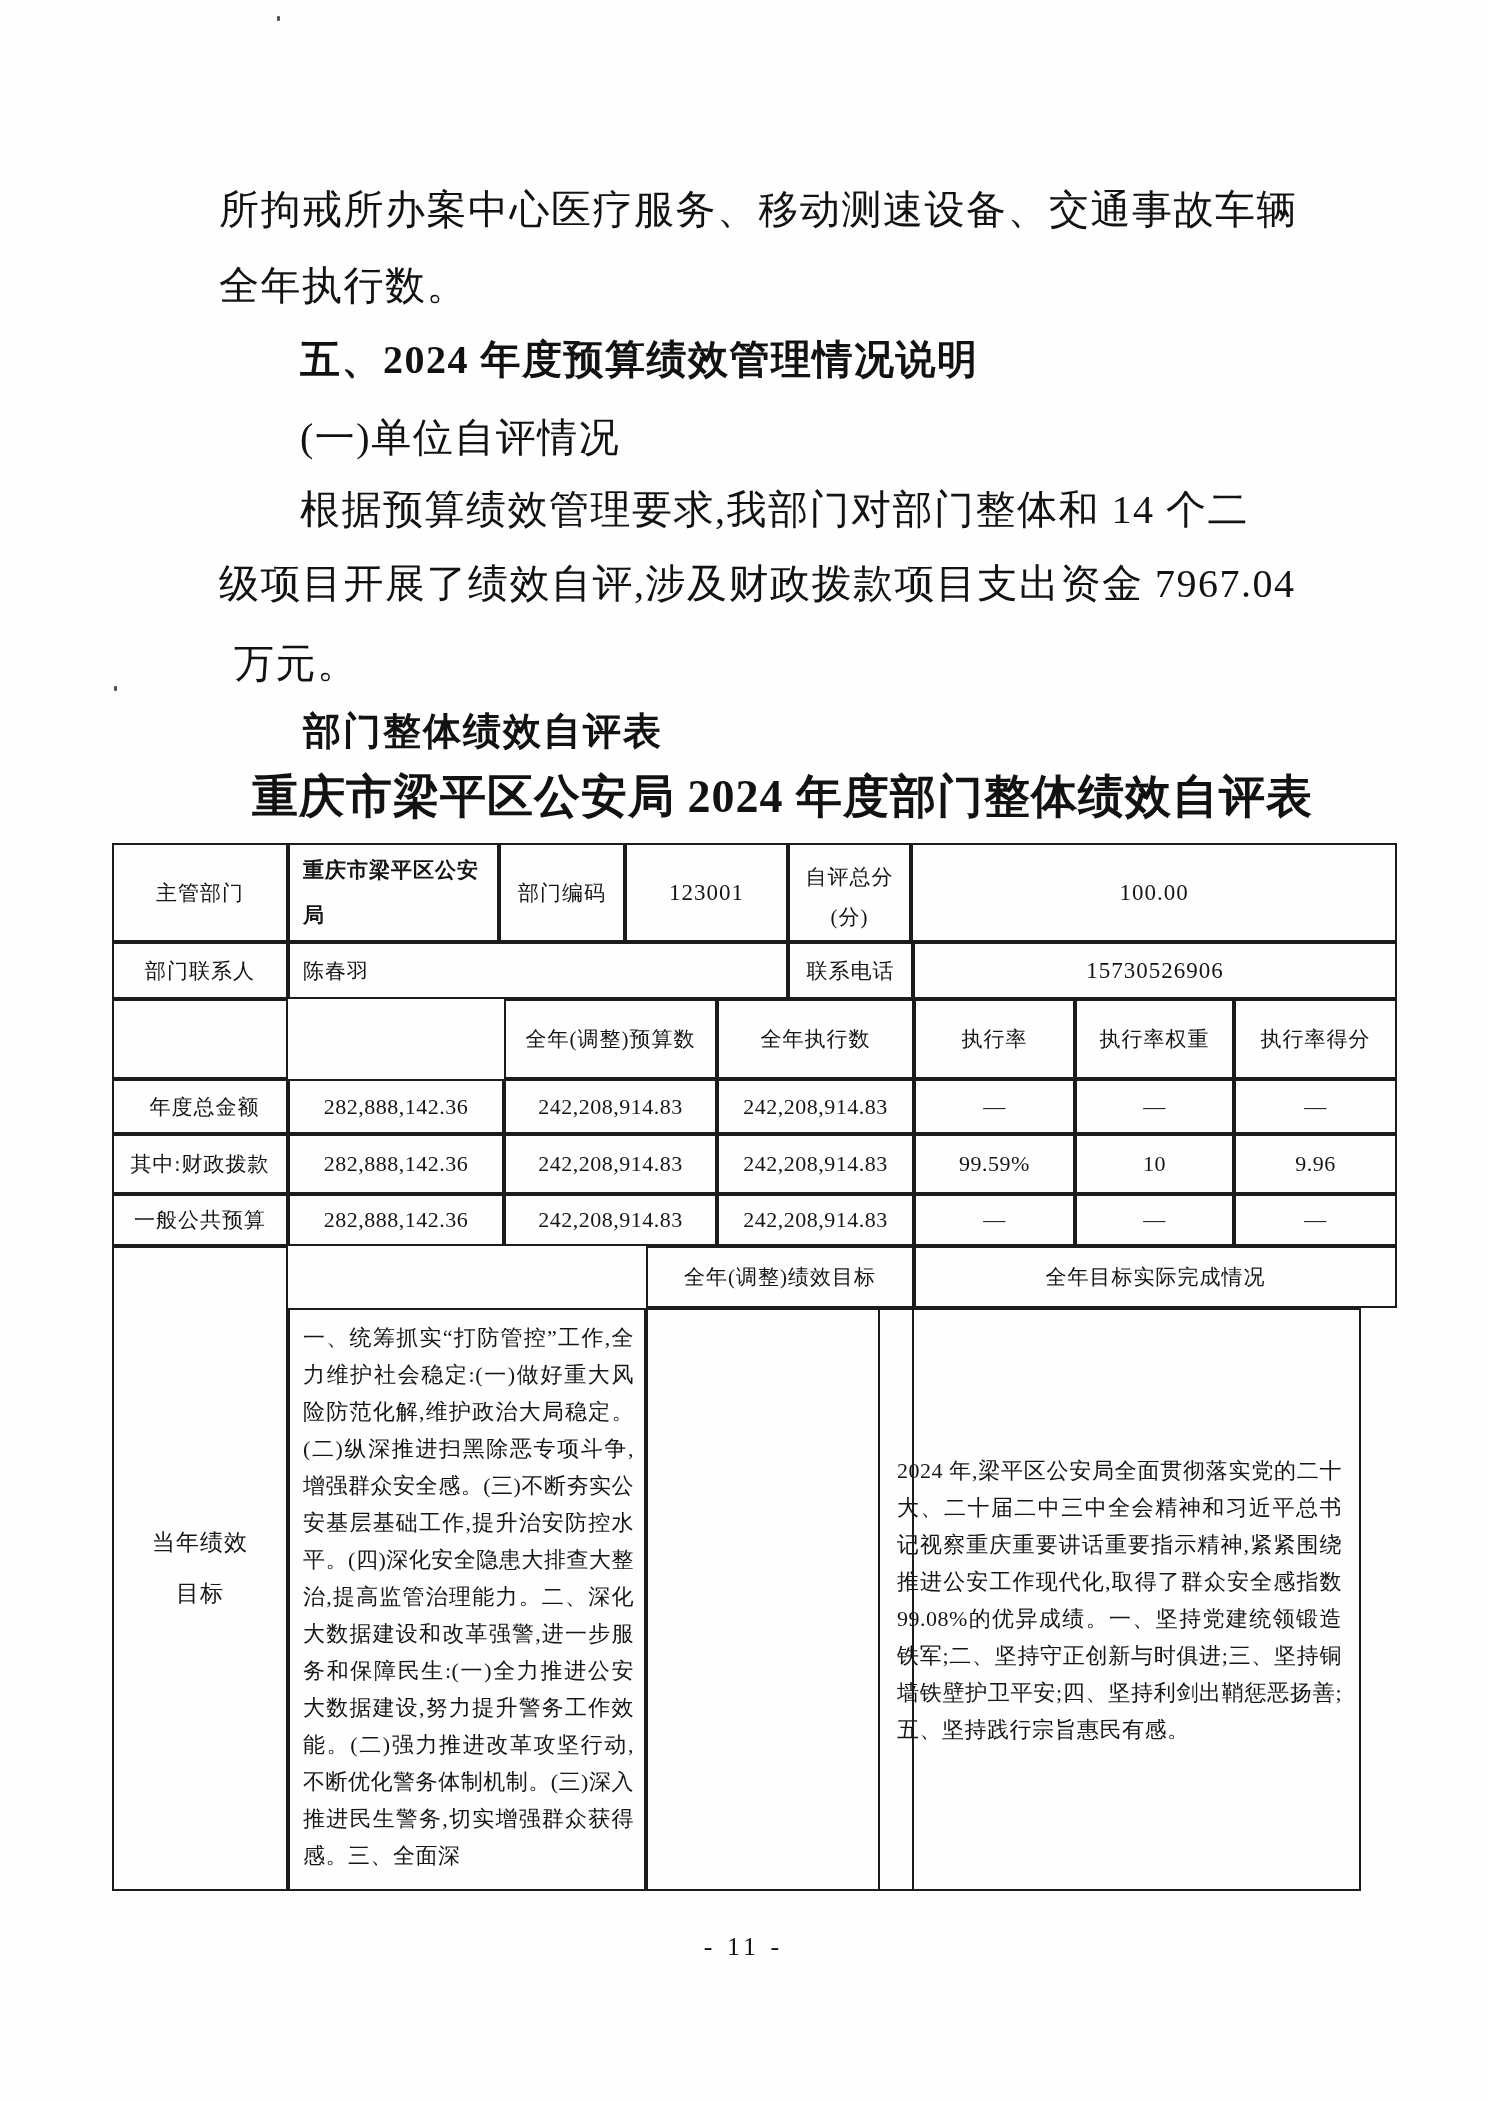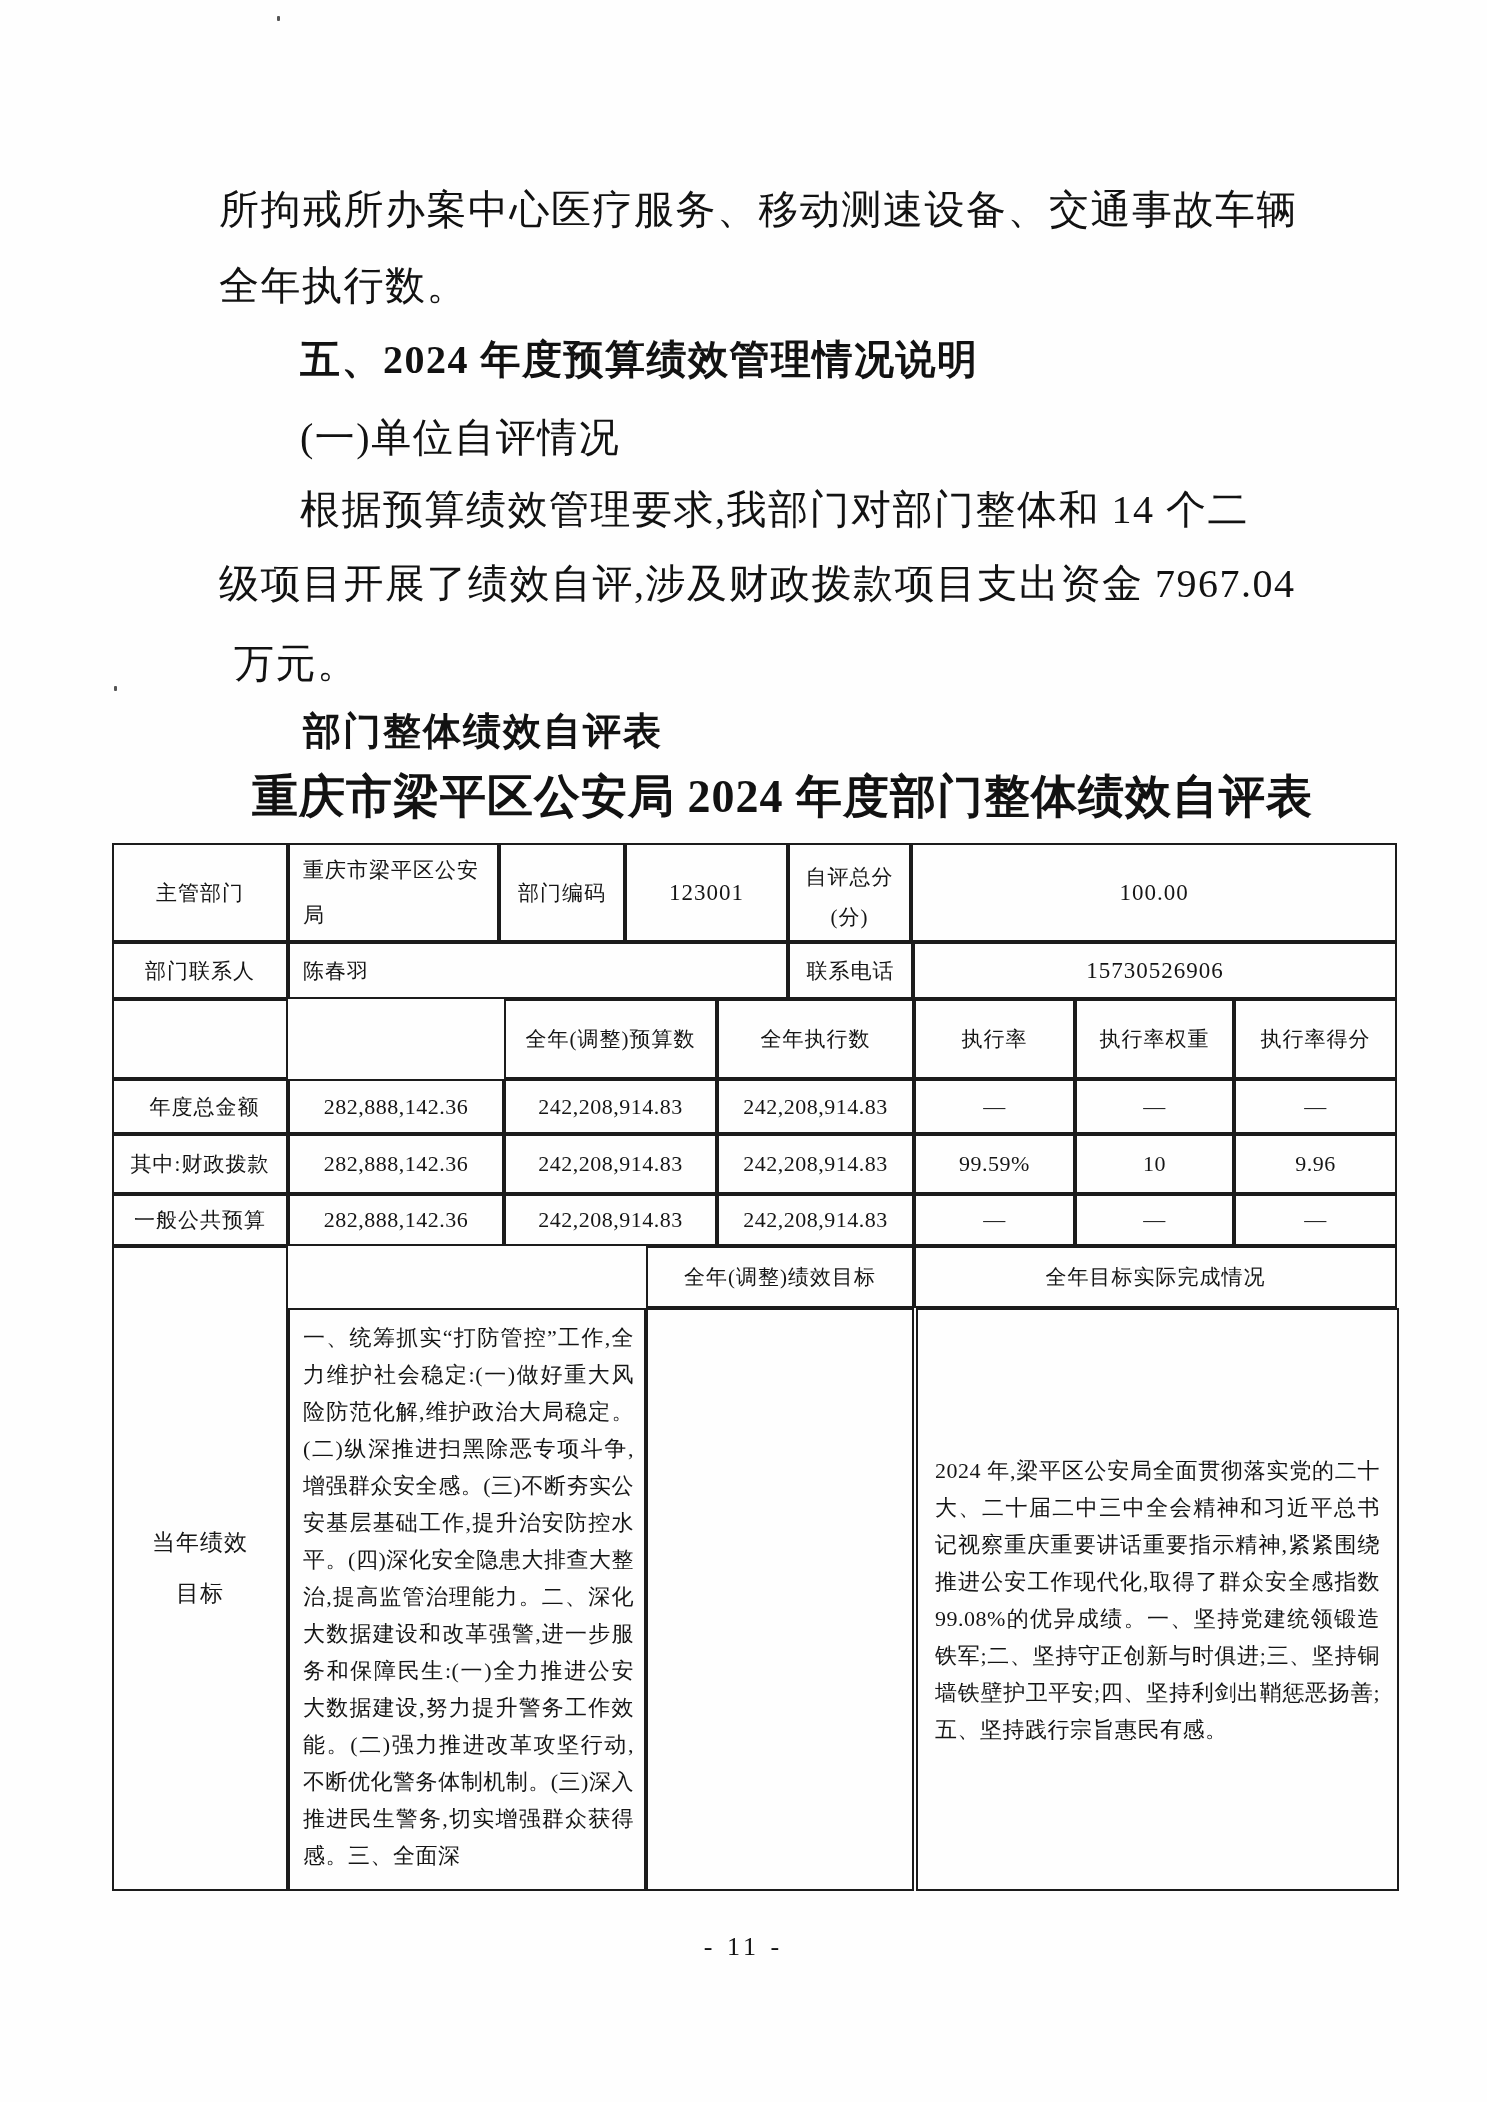--- a/index.html
+++ b/index.html
@@ -18,21 +18,21 @@
 
   #selftable{position:absolute;left:112px;top:843px;width:1285px;height:1048px;}
   .cell{
     position:absolute;box-sizing:border-box;
     border:2px solid #1c1c1c;
     display:flex;align-items:center;justify-content:center;
     text-align:center;font-size:21px;line-height:2.0;letter-spacing:1px;
     padding:2px 6px;color:#151515;
   }
   .left{justify-content:flex-start;text-align:left;padding-left:13px;}
-  .lh2{line-height:2.1;}
+  .lh2{line-height:2.1;font-weight:bold;}
   .num{font-size:22px;letter-spacing:0.5px;}
   .big{font-size:23px;}
   .twoline span{display:block;line-height:1.9;}
   .rowlabel{font-size:21px;}
   .mergedlabel{font-size:23px;line-height:2.2;padding:0 38px;white-space:normal;}
   .goaltext{
     display:block;padding:9px 10px 0 13px;
     font-size:22px;line-height:37px;letter-spacing:0.5px;
     text-align:justify;white-space:normal;
   }
@@ -107,19 +107,19 @@
   <div class="cell num" style="left:963px;top:351px;width:159px;height:52px;">—</div>
   <div class="cell num" style="left:1122px;top:351px;width:163px;height:52px;">—</div>
 
   <div class="cell mergedlabel" style="left:0;top:403px;width:176px;height:645px;">当年绩效目标</div>
 
   <div class="cell" style="left:534px;top:403px;width:268px;height:62px;">全年(调整)绩效目标</div>
   <div class="cell" style="left:802px;top:403px;width:483px;height:62px;">全年目标实际完成情况</div>
 
   <div class="cell goaltext" style="left:176px;top:465px;width:358px;height:583px;">一、统筹抓实“打防管控”工作,全力维护社会稳定:(一)做好重大风险防范化解,维护政治大局稳定。(二)纵深推进扫黑除恶专项斗争,增强群众安全感。(三)不断夯实公安基层基础工作,提升治安防控水平。(四)深化安全隐患大排查大整治,提高监管治理能力。二、深化大数据建设和改革强警,进一步服务和保障民生:(一)全力推进公安大数据建设,努力提升警务工作效能。(二)强力推进改革攻坚行动,不断优化警务体制机制。(三)深入推进民生警务,切实增强群众获得感。三、全面深</div>
   <div class="cell" style="left:534px;top:465px;width:268px;height:583px;"></div>
-  <div class="cell comptext" style="left:804px;top:465px;width:483px;height:583px;">
+  <div class="cell comptext" style="left:766px;top:465px;width:483px;height:583px;">
     <div class="inner">2024 年,梁平区公安局全面贯彻落实党的二十大、二十届二中三中全会精神和习近平总书记视察重庆重要讲话重要指示精神,紧紧围绕推进公安工作现代化,取得了群众安全感指数 99.08%的优异成绩。一、坚持党建统领锻造铁军;二、坚持守正创新与时俱进;三、坚持铜墙铁壁护卫平安;四、坚持利剑出鞘惩恶扬善;五、坚持践行宗旨惠民有感。</div>
   </div>
 
 </div>
 
 <div class="abs footer" style="left:0;right:0;top:1932px;text-align:center;">- 11 -</div>
 
 </body></html>

